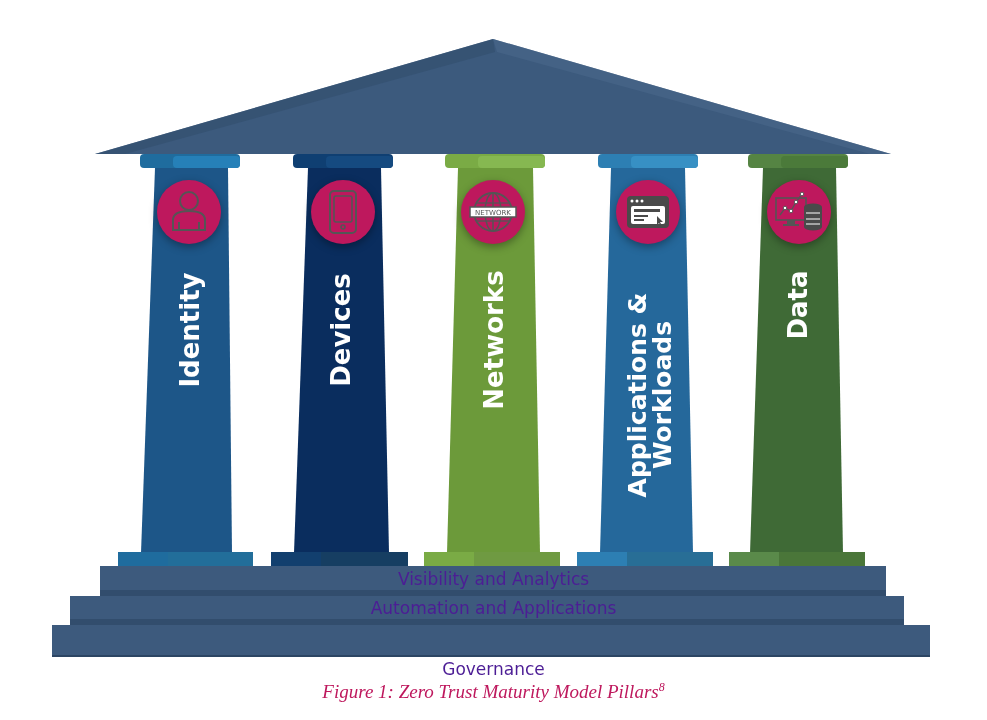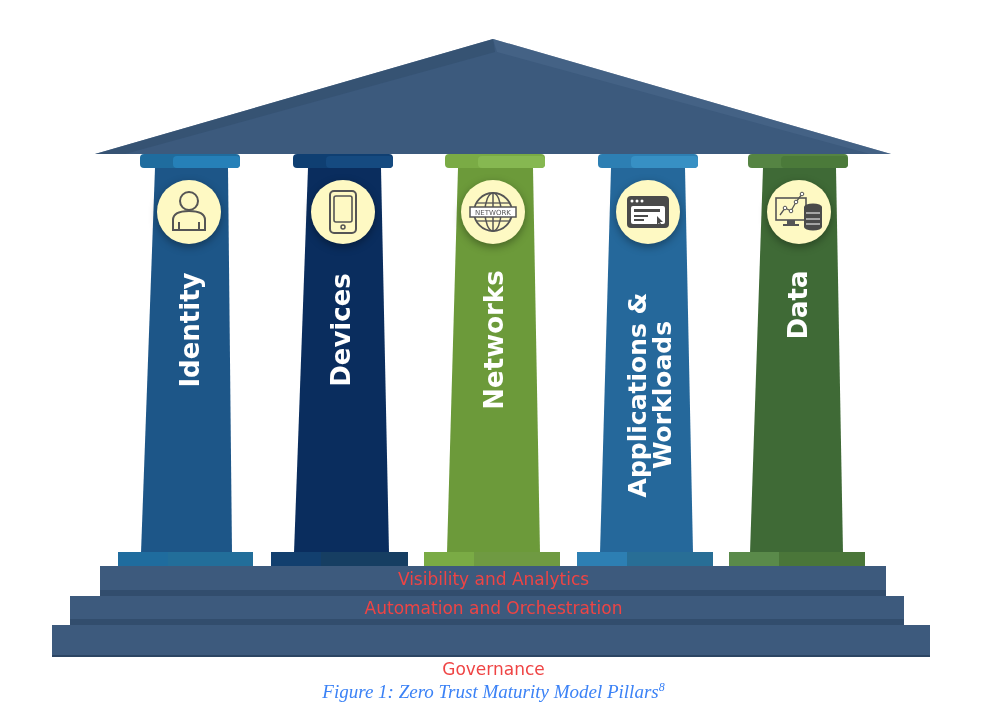--- a/index.html
+++ b/index.html
@@ -4,31 +4,31 @@
 <style>
   html, body { margin:0; padding:0; background:#ffffff; }
   body { width:987px; height:720px; position:relative; overflow:hidden; font-family:"DejaVu Sans", sans-serif; }
   svg.diagram { position:absolute; left:0; top:0; }
   .pillar-label {
     position:absolute; color:#ffffff; font-weight:bold; font-family:"DejaVu Sans", sans-serif;
     transform:rotate(-90deg); transform-origin:center center; white-space:nowrap;
     text-align:center; line-height:1.0;
   }
   .step-label {
-    position:absolute; left:0; width:987px; text-align:center; color:#ef4444;
+    position:absolute; left:0; width:987px; text-align:center; color:#4c1d95;
     font-family:"DejaVu Sans", sans-serif; font-size:17px;
   }
   .caption {
     position:absolute; left:0; width:987px; top:680px; text-align:center;
-    font-family:"Liberation Serif", serif; font-style:italic; font-size:19px; color:#3b82f6;
+    font-family:"Liberation Serif", serif; font-style:italic; font-size:19px; color:#be185d;
   }
   .caption sup { font-size:12px; }
   .icon-circle {
     position:absolute; width:64px; height:64px; border-radius:50%;
-    background:#fef9c3; box-shadow:0 3px 8px rgba(0,0,0,0.35);
+    background:#be185d; box-shadow:0 3px 8px rgba(0,0,0,0.35);
   }
   .icon-circle svg { position:absolute; left:0; top:0; }
 </style>
 </head>
 <body>
 
 <div>
 <svg class="diagram" width="987" height="720" viewBox="0 0 987 720">
 
   <g>
@@ -148,19 +148,19 @@
 <div class="pillar-label" style="left:122px;top:315px;width:140px;height:30px;font-size:26px;">Identity</div>
 <div class="pillar-label" style="left:273px;top:315px;width:140px;height:30px;font-size:26px;">Devices</div>
 <div class="pillar-label" style="left:416px;top:325px;width:160px;height:30px;font-size:26px;">Networks</div>
 <div class="pillar-label" style="left:549px;top:366px;width:210px;height:58px;font-size:25px;">
   <div>Applications &amp;</div>
   <div>Workloads</div>
 </div>
 <div class="pillar-label" style="left:750px;top:290px;width:100px;height:30px;font-size:26px;">Data</div>
 
 <div class="step-label" style="top:569px;">Visibility and Analytics</div>
-<div class="step-label" style="top:598px;">Automation and Orchestration</div>
+<div class="step-label" style="top:598px;">Automation and Applications</div>
 <div class="step-label" style="top:659px;">Governance</div>
 </div>
 
 <div class="caption">
   <span>Figure 1: Zero Trust Maturity Model Pillars</span><sup>8</sup>
 </div>
 
 </body></html>

